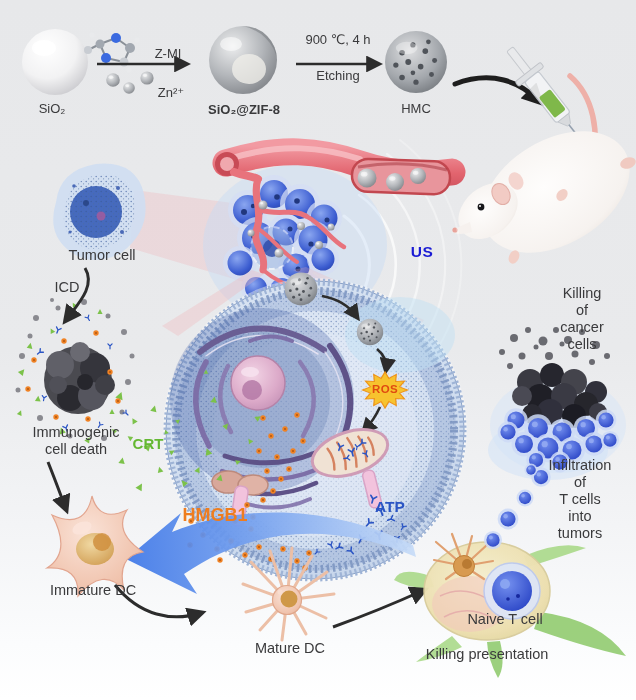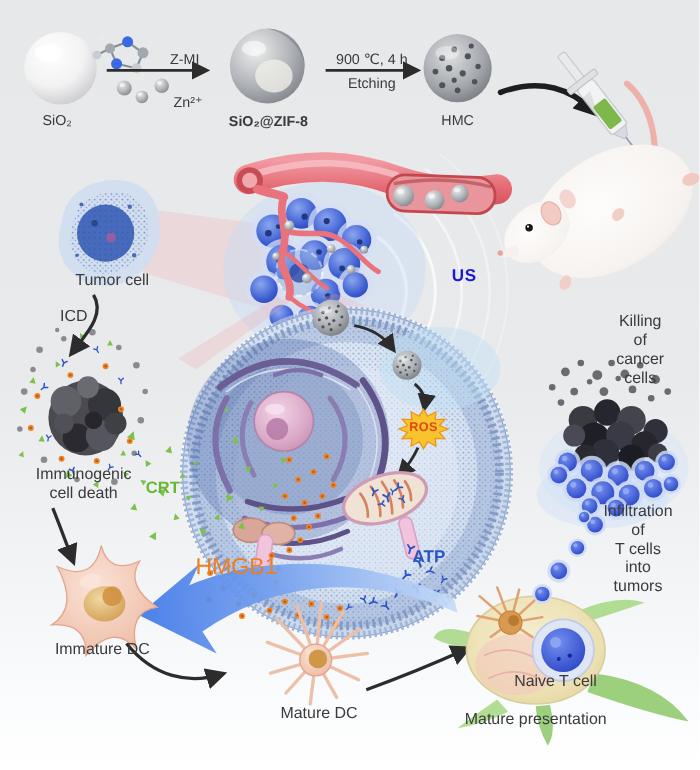--- a/index.html
+++ b/index.html
@@ -5,21 +5,21 @@
   html,body{margin:0;padding:0;background:#fff;}
   .canvas{position:relative;width:636px;height:700px;overflow:hidden;
     background:linear-gradient(180deg,#e7e8ea 0%,#e9eaec 50%,#f3f4f6 75%,#fbfcfd 92%,#ffffff 100%);
     font-family:"Liberation Sans","DejaVu Sans",sans-serif;}
   svg.scene{position:absolute;left:0;top:0;}
   .lbl{position:absolute;transform:translate(-50%,-50%);color:#3a3a3c;
     font-size:14.5px;line-height:1.18;text-align:center;white-space:pre-line;z-index:5;}
   .f13{font-size:13px;}
   .us{color:#1b1bd4;font-size:15.5px;font-weight:bold;letter-spacing:.5px;}
   .atp{color:#2b55c4;font-size:15.5px;font-weight:bold;}
-  .hmgb1{color:#ee7d1f;font-size:21px;font-weight:normal;text-align:center;}
+  .hmgb1{color:#ee7d1f;font-size:18px;font-weight:bold;text-align:center;}
   .crt{color:#64b832;font-size:15px;font-weight:bold;}
   .ros{color:#e04a10;font-size:11.5px;font-weight:bold;letter-spacing:.3px;}
 </style>
 </head>
 <body>
 
 <div class="canvas">
 
 <svg class="scene" width="636" height="700" viewBox="0 0 636 700">
 <defs>
@@ -635,35 +635,35 @@
           <use href="#tcell" transform="translate(493,540) scale(0.7)"></use>
     <use href="#tcell" transform="translate(531,470) scale(0.5)"></use>
   </g>
 </g>
 </svg>
 
 <div class="lbl f13" style="left:52px;top:109px;">SiO₂</div>
 <div class="lbl f13" style="left:168px;top:54px;">Z-MI</div>
 <div class="lbl f13" style="left:171px;top:93px;">Zn²⁺</div>
 <div class="lbl f13" style="left:244px;top:110px;font-weight:bold;">SiO₂@ZIF-8</div>
-<div class="lbl f13" style="left:338px;top:54px;text-align:center;">900 ℃, 4 h</div>
+<div class="lbl f13" style="left:338px;top:40px;text-align:center;">900 ℃, 4 h</div>
 <div class="lbl f13" style="left:338px;top:76px;">Etching</div>
 <div class="lbl f13" style="left:416px;top:109px;">HMC</div>
 <div class="lbl" style="left:102px;top:256px;">Tumor cell</div>
 <div class="lbl" style="left:55px;top:288px;margin-left:12px;">ICD</div>
 <div class="lbl us" style="left:422px;top:252px;">US</div>
 <div class="lbl" style="left:76px;top:441px;">Immunogenic
 cell death</div>
 <div class="lbl crt" style="left:148px;top:444px;">CRT</div>
 <div class="lbl hmgb1" style="left:215px;top:516px;">HMGB1</div>
 <div class="lbl ros" style="left:385px;top:390px;">ROS</div>
 <div class="lbl atp" style="left:390px;top:507px;">ATP</div>
 <div class="lbl" style="left:582px;top:319px;">Killing of
 cancer cells</div>
 <div class="lbl" style="left:580px;top:500px;">Infiltration of
 T cells
 into tumors</div>
 <div class="lbl" style="left:93px;top:591px;">Immature DC</div>
 <div class="lbl" style="left:290px;top:649px;">Mature DC</div>
 <div class="lbl" style="left:505px;top:620px;">Naive T cell</div>
-<div class="lbl" style="left:487px;top:655px;">Mature presentation</div>
+<div class="lbl" style="left:487px;top:655px;">Killing presentation</div>
 
 </div>
 
 </body></html>

